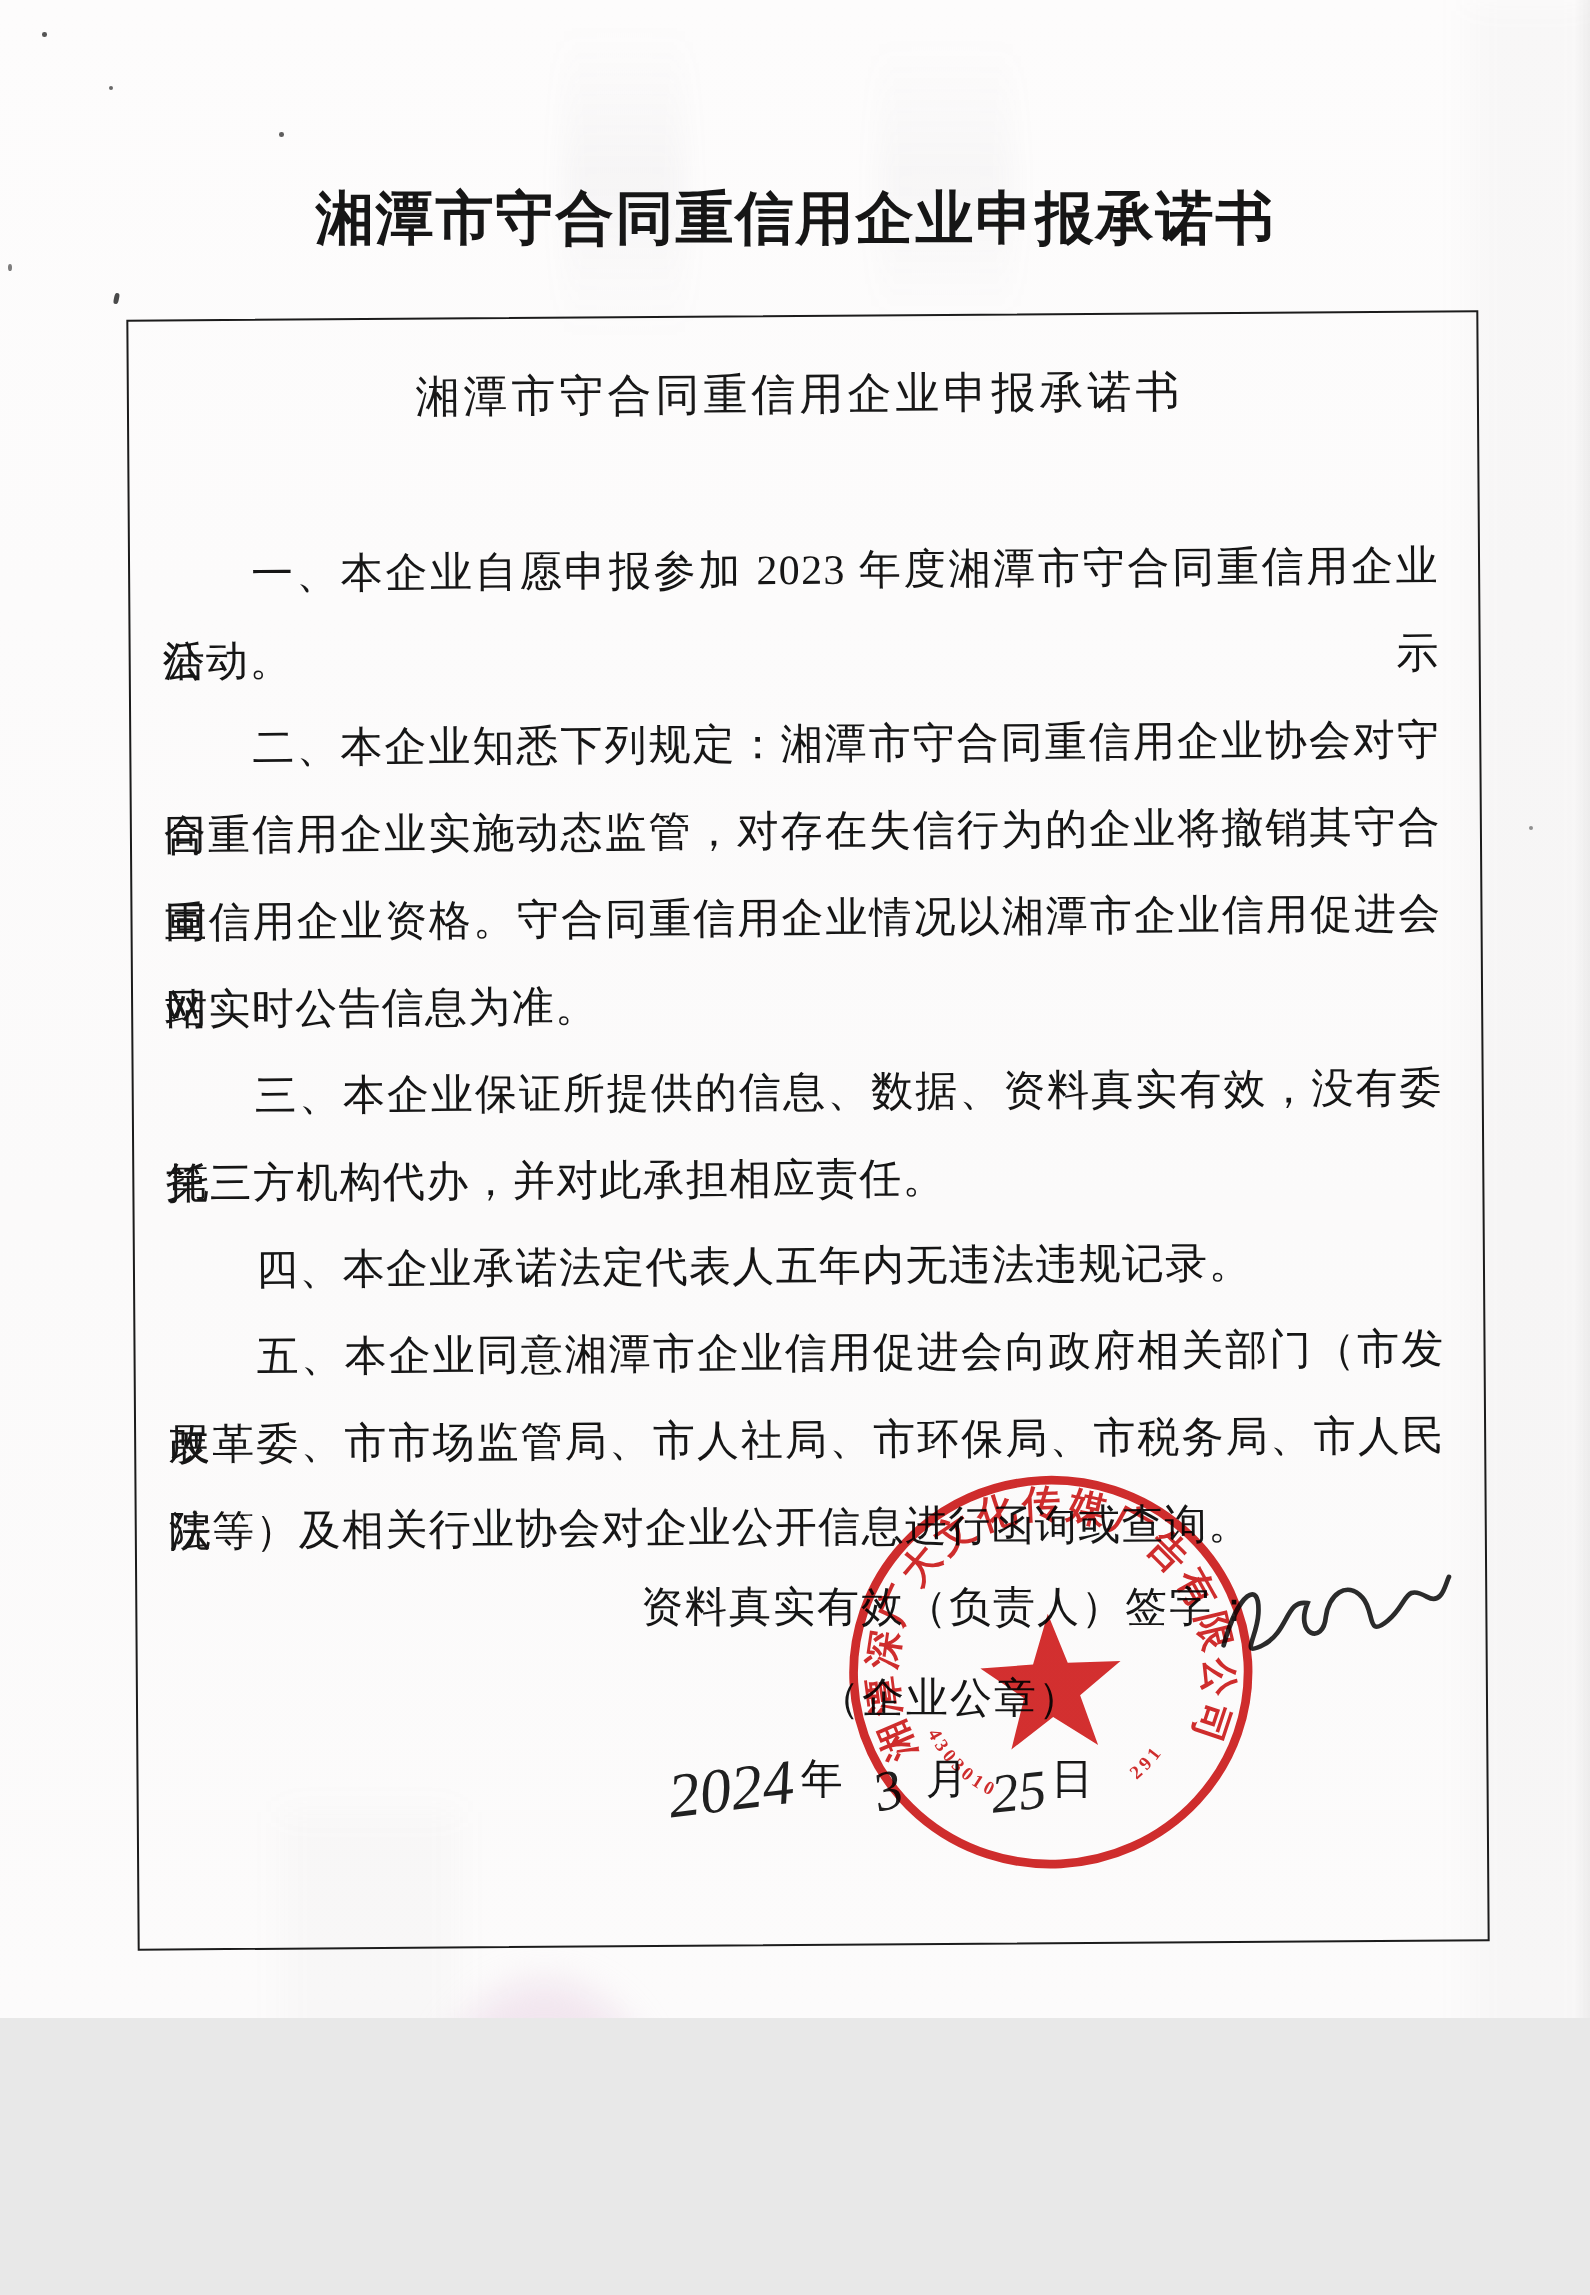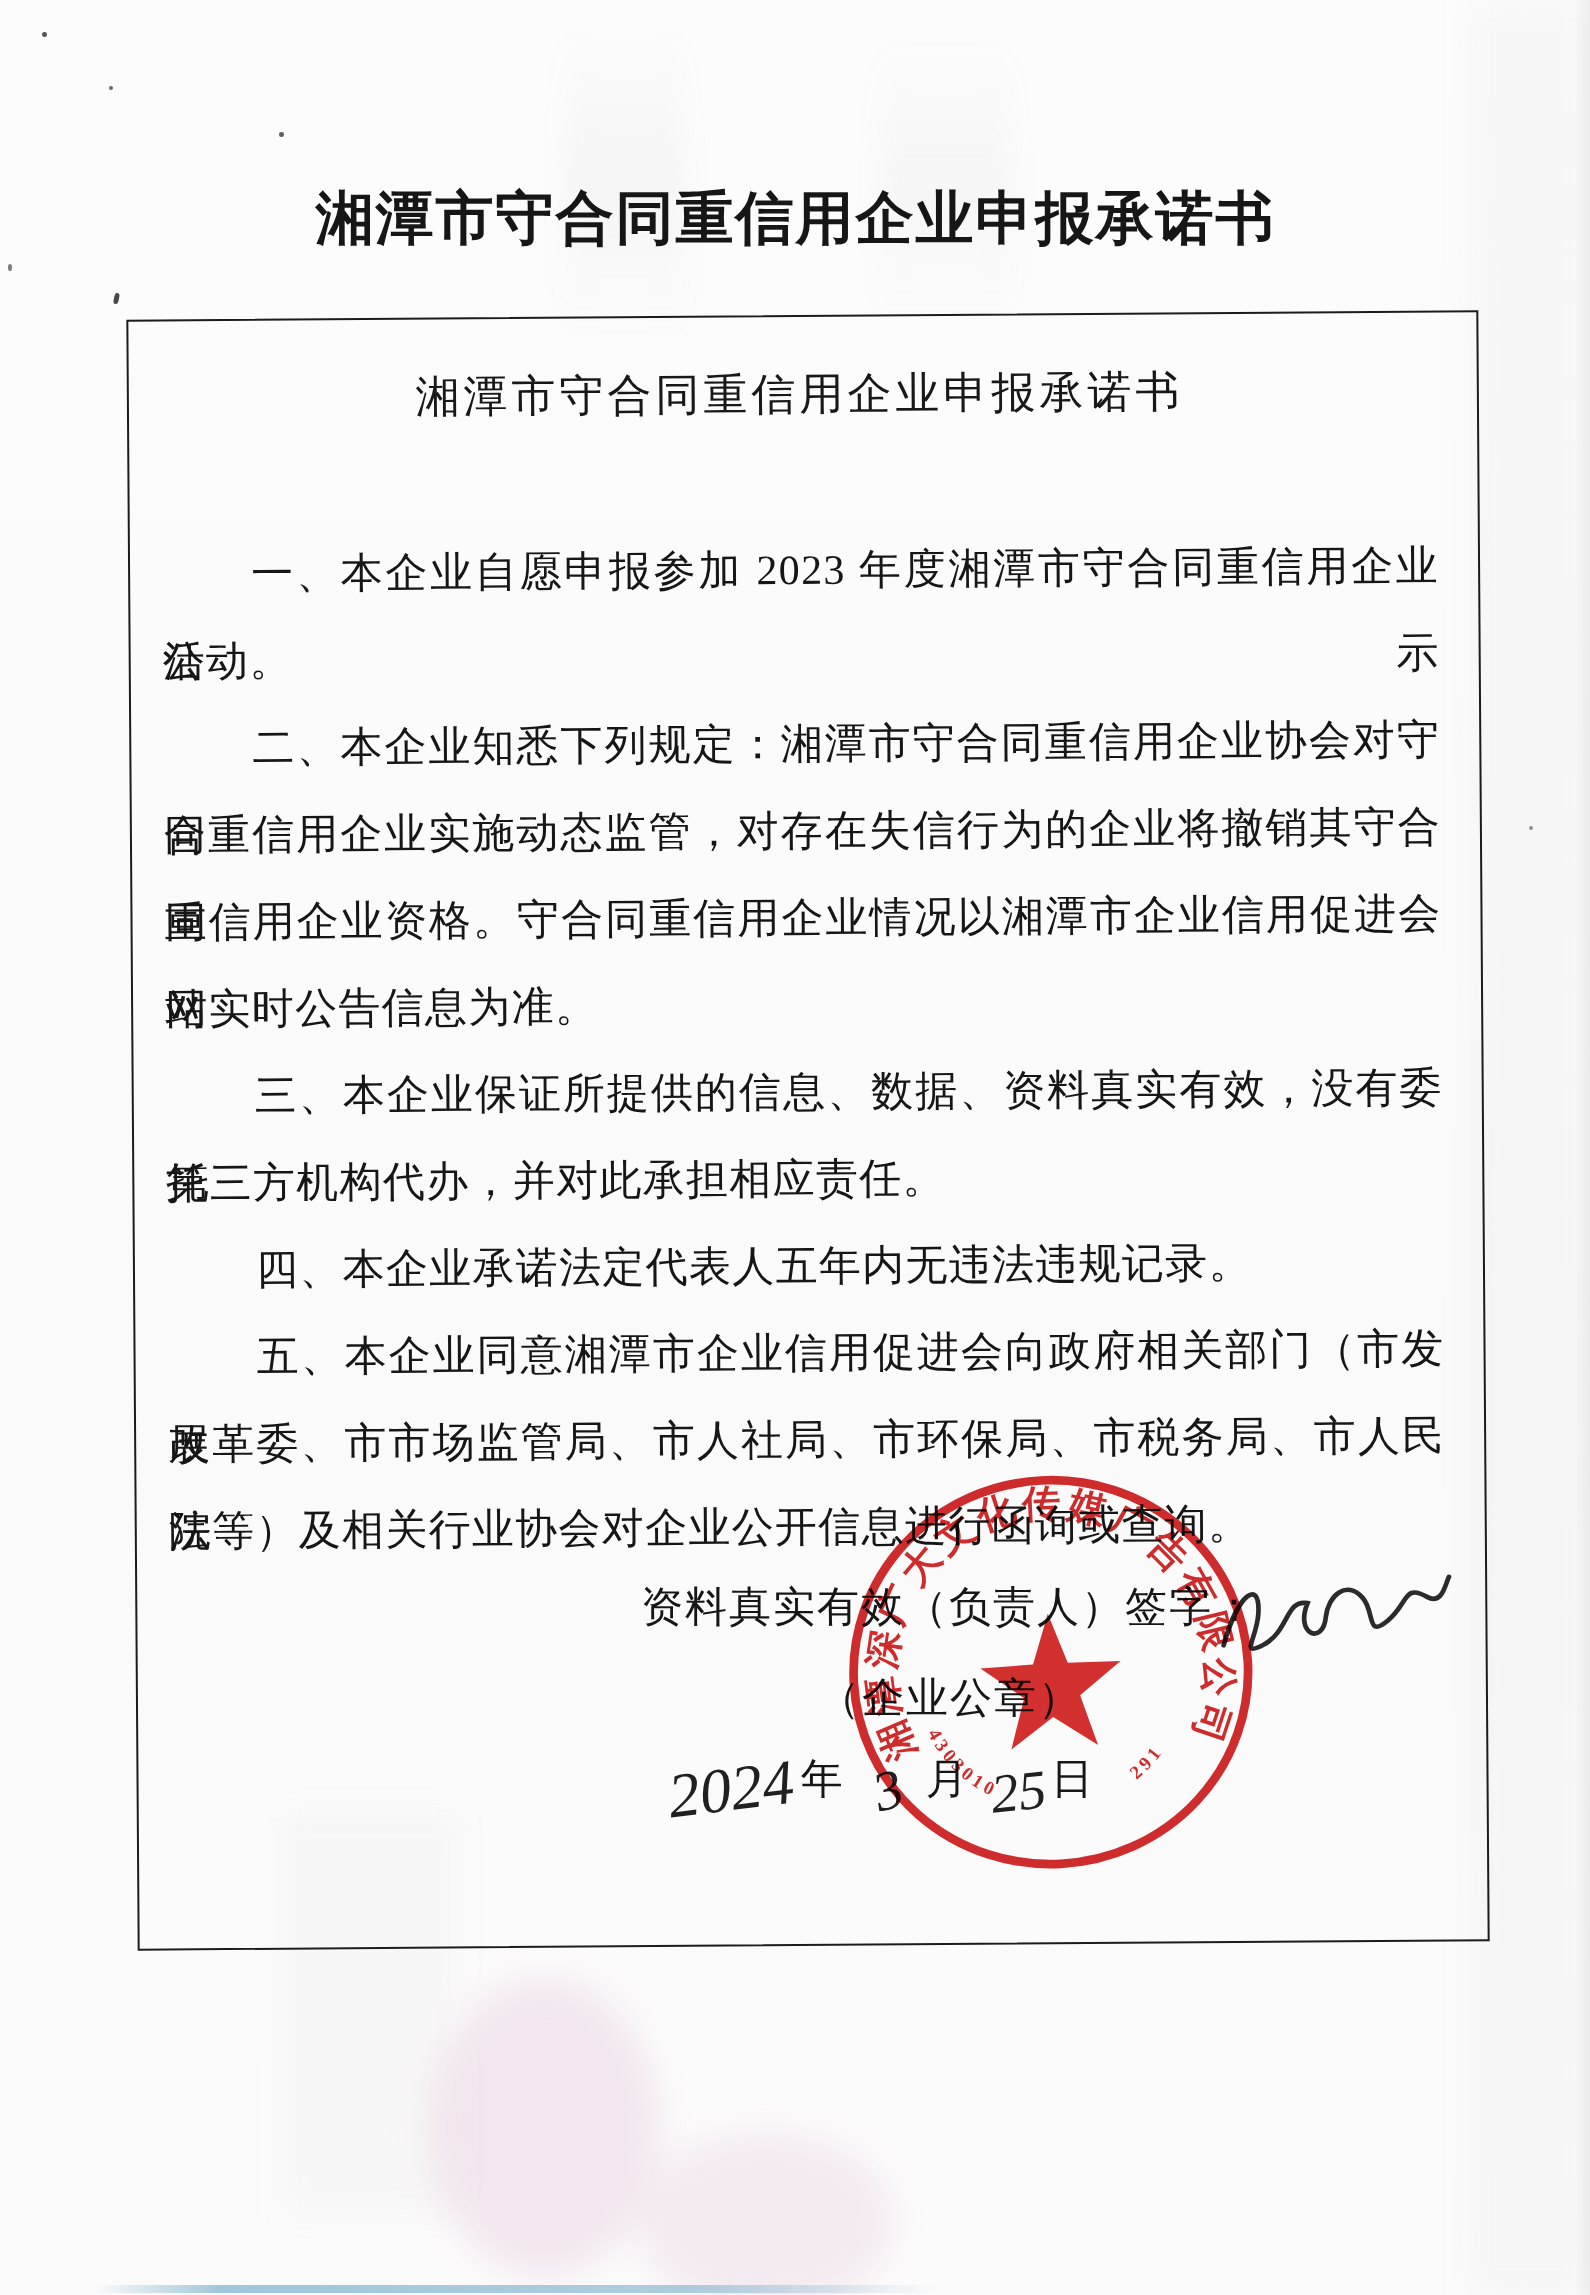--- a/index.html
+++ b/index.html
@@ -1,17 +1,17 @@
 <!DOCTYPE html>
 <html style="font-size:10.7px"><head>
 <meta charset="utf-8">
 <style>
   html,body{margin:0;padding:0;background:#e8e8e8;}
   .page{
-    position:relative; width:1591px; height:2295px; overflow:hidden;
+    position:relative; width:1591px; height:2018px; overflow:hidden;
     background:linear-gradient(180deg,#fdfcfc 0%,#fbfafa 60%,#fcfbfb 100%);
     font-family:"Liberation Serif","DejaVu Serif",serif; color:#1a1a1a;
   }
   .page::after{content:''; position:absolute; right:0; top:0; width:17.5px; height:100%;
     background:linear-gradient(90deg, rgba(0,0,0,0), rgba(0,0,0,.05)); pointer-events:none;}
 
   
   .main-title{
     position:absolute; top:180px; left:0; width:100%; margin:0;
     text-align:center; font-size:58px; font-weight:bold; letter-spacing:2px;

